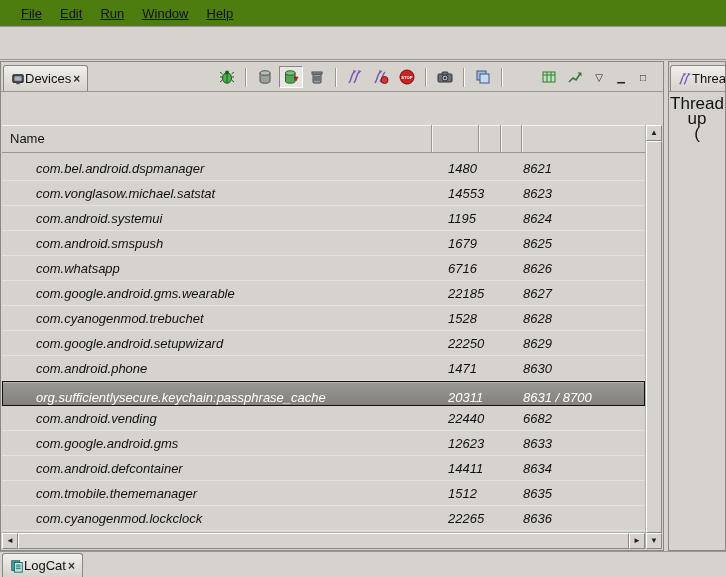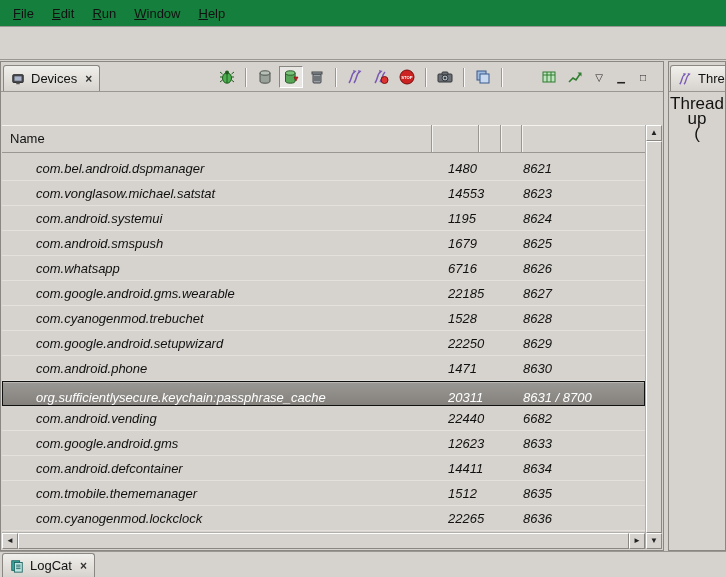--- a/index.html
+++ b/index.html
@@ -7,22 +7,23 @@
   body {
     font-family: "Liberation Sans", "DejaVu Sans", sans-serif;
     font-size: 13px;
     background: #d6d3ce;
     color: #111;
     position: relative;
   }
   
   .menubar {
     height: 27px; display: flex; align-items: center;
-    padding-left: 4px; background: #15803d;
+    padding-left: 12px; background: #4d7c0f;
     border-bottom: 1px solid #9a9792;
+    text-decoration: underline;
   }
   .menu-item { padding: 4px 9px; cursor: default; }
   .menu-item .mn { text-decoration: underline; }
   
   .topstrip { height: 33px; background: #d6d3ce; border-bottom: 1px solid #9a9792; }
   
   .main { position: absolute; top: 61px; left: 0; right: 0; bottom: 26px; display: flex; }
   .devices-pane {
     width: 664px; border: 1px solid #8a8782; background: #d6d3ce;
     position: relative; overflow: hidden;
@@ -30,21 +31,21 @@
   .sash { width: 4px; background: #d6d3ce; }
   .right-pane {
     flex: 1; border: 1px solid #8a8782; background: #d6d3ce; overflow: hidden;
   }
   
   .tab-bar {
     height: 30px; display: flex; align-items: flex-end;
     padding: 2px 4px 0 2px; border-bottom: 1px solid #9a9792; background: #d6d3ce;
   }
   .ctab {
-    height: 26px; display: flex; align-items: center; gap: 6px;
+    height: 26px; display: flex; align-items: center; gap: 0;
     padding: 0 7px; border: 1px solid #8a8782; border-bottom: none;
     border-radius: 3px 3px 0 0;
     background: linear-gradient(#f1efeb, #d6d3ce);
     white-space: nowrap;
     justify-content: space-between;
   }
   .ctab .close { font-weight: bold; font-size: 12px; color: #333; padding-left: 2px; cursor: default; }
   
   .tb-icons { margin-left: auto; display: flex; align-items: center; gap: 2px; padding: 0 6px 3px 0; }
   .tbtn { width: 24px; height: 22px; display: grid; place-items: center; border: 1px solid transparent; }

